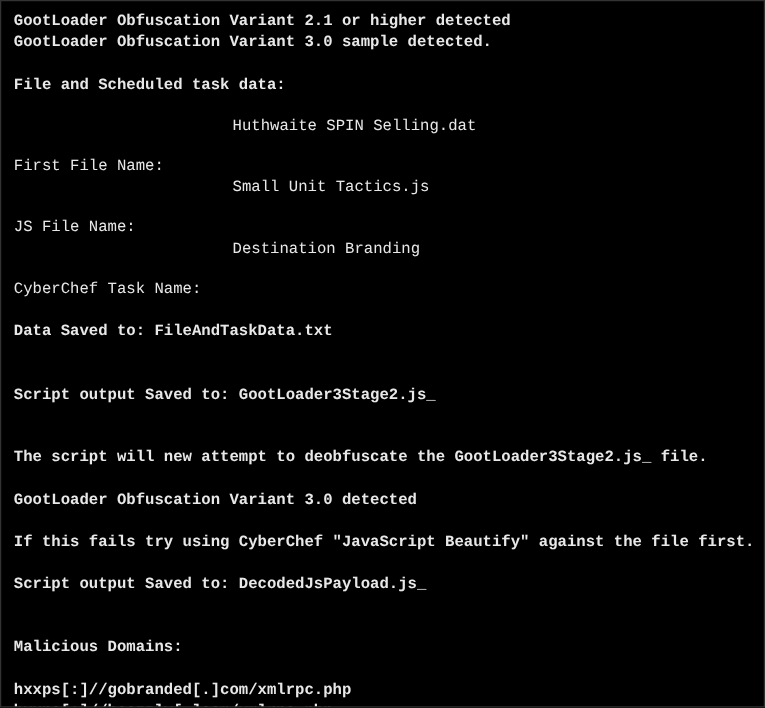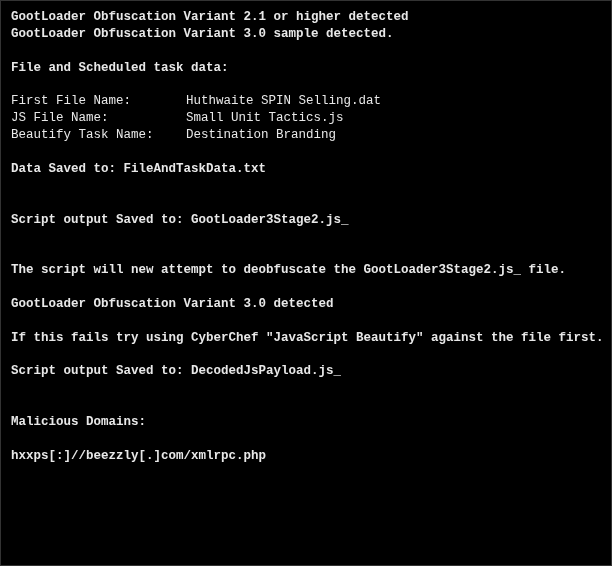--- a/index.html
+++ b/index.html
@@ -26,41 +26,42 @@
     }
     .blank {
       height: 1.35em;
     }
     .kv-row {
       display: flex;
       white-space: pre;
     }
     .kv-label {
       min-width: 175px;
+      margin-top: 32px;
     }
   </style>
 </head>
 <body>
 
 <span class="line">GootLoader Obfuscation Variant 2.1 or higher detected</span>
 <span class="line">GootLoader Obfuscation Variant 3.0 sample detected.</span>
 <div class="blank"></div>
 <span class="line">File and Scheduled task data:</span>
 <div class="blank"></div>
 
 <div class="kv-row">
   <span class="kv-label">First File Name:</span>
   <span>Huthwaite SPIN Selling.dat</span>
 </div>
 <div class="kv-row">
   <span class="kv-label">JS File Name:</span>
   <span>Small Unit Tactics.js</span>
 </div>
 <div class="kv-row">
-  <span class="kv-label">Beautify Task Name:</span>
+  <span class="kv-label">CyberChef Task Name:</span>
   <span>Destination Branding</span>
 </div>
 
 <div class="blank"></div>
 <span class="line">Data Saved to: FileAndTaskData.txt</span>
 <div class="blank"></div>
 <div class="blank"></div>
 <span class="line">Script output Saved to: GootLoader3Stage2.js_</span>
 <div class="blank"></div>
 <div class="blank"></div>
@@ -70,14 +71,15 @@
 <div class="blank"></div>
 <span class="line">If this fails try using CyberChef "JavaScript Beautify" against the file first.</span>
 <div class="blank"></div>
 <span class="line">Script output Saved to: DecodedJsPayload.js_</span>
 <div class="blank"></div>
 <div class="blank"></div>
 <span class="line">Malicious Domains:</span>
 <div class="blank"></div>
 
 <div id="domains-list">
+    <span class="line">hxxps[:]//gobranded[.]com/xmlrpc.php</span>
     <span class="line">hxxps[:]//beezzly[.]com/xmlrpc.php</span>
   </div>
 
 </body></html>

